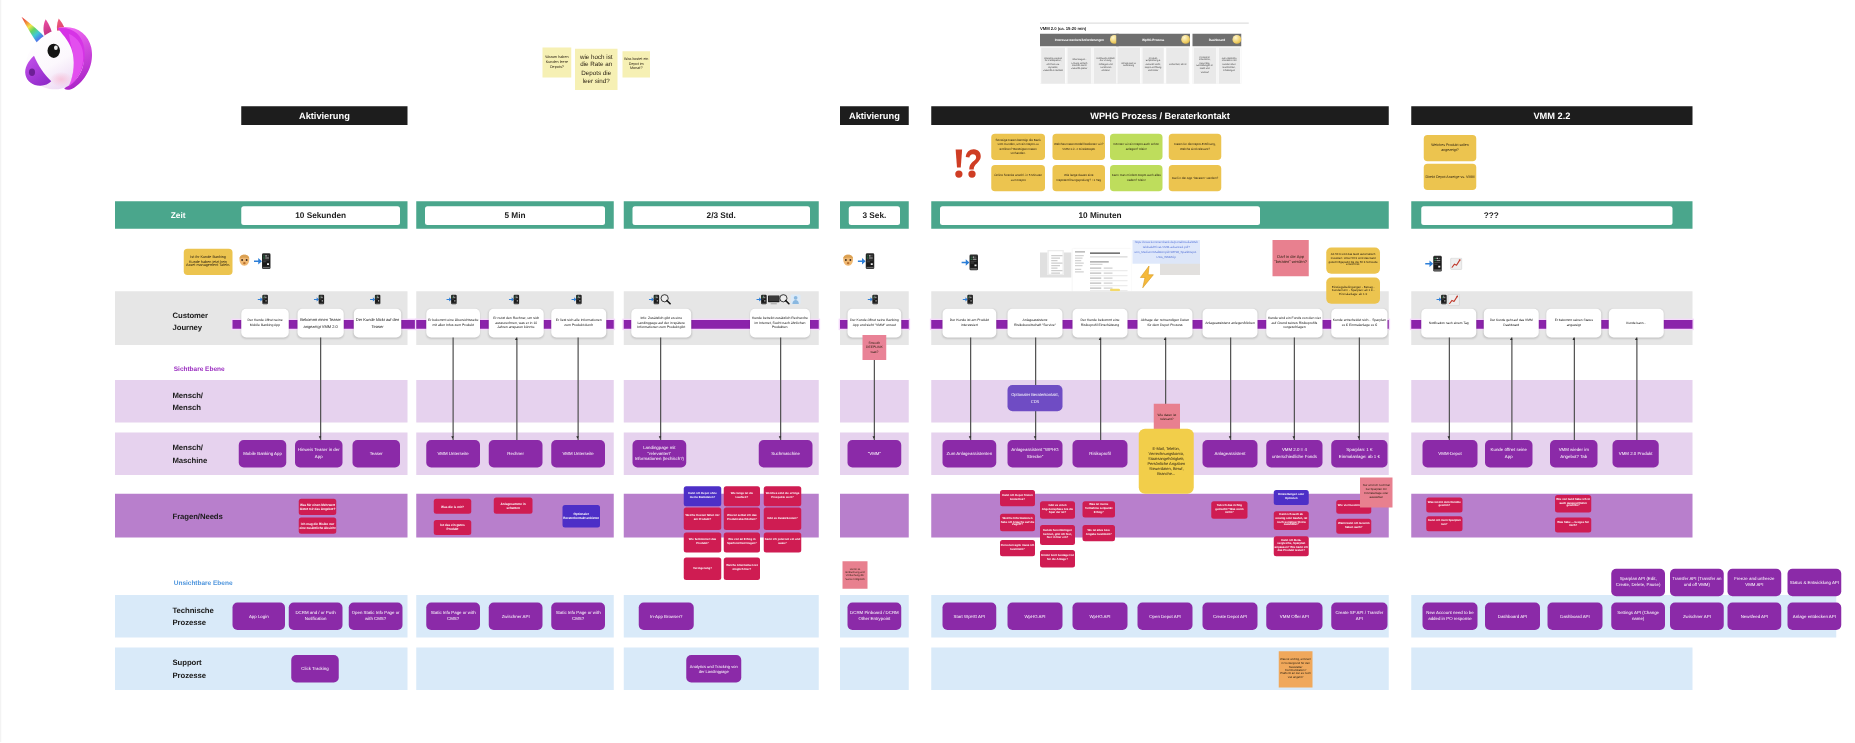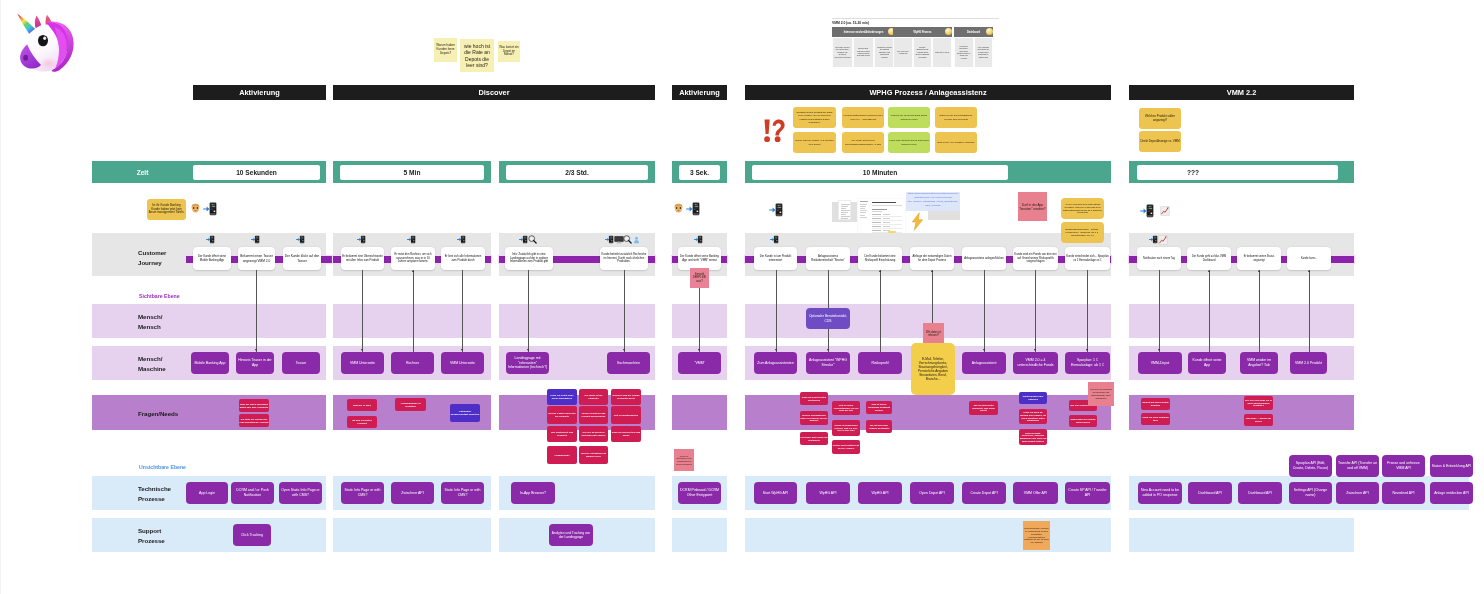--- a/index.html
+++ b/index.html
@@ -238,28 +238,25 @@
 <div class="a" style="left:30px;top:32px;width:8px;height:2.2px;background:#f3d96a;border-radius:1px"></div>
 </div>
 <div class="a" style="left:928px;top:200px;width:32px;height:20px;background:#e2e0de"></div>
 <div class="a" style="left:906px;top:192px;width:54px;height:19px;background:#dde7fb;font-size:2.4px;color:#4a6ad6;text-decoration:none;line-height:1.7;opacity:.92;text-align:center;word-break:break-word;overflow:hidden;padding:0 1px">https://www.kommerzbank.de/portal/media/WebGlobals/Privat-VMM-advanced.pdf?utm_Medium=Mail&amp;cmpid=WP18_SparkDepot_LSG_WMMcip</div>
 <svg class="a" style="left:911px;top:212px" width="13" height="19" viewBox="0 0 13 19">
       <path d="M8.2 0.8 L1.3 10.0 h3.7 L3.2 18.2 L11.7 7.8 h-4.2 z" fill="#f5b93b" stroke="#d99a1f" stroke-width="0.5" stroke-linejoin="round"></path>
     </svg>
 <div class="a phase" style="left:193px;width:133px">
       <span>Aktivierung</span>
     </div>
-<div class="a phase" style="left:333px;width:322px">
-      <span>Discover</span>
-    </div>
 <div class="a phase" style="left:672px;width:55px">
       <span>Aktivierung</span>
     </div>
 <div class="a phase" style="left:745px;width:366px">
-      <span>WPHG Prozess / Anlageassistenz</span>
+      <span>WPHG Prozess / Beraterkontakt</span>
     </div>
 <div class="a phase" style="left:1129px;width:225px">
       <span>VMM 2.2</span>
     </div>
 <svg class="a" style="left:761px;top:118px" width="26" height="29" viewBox="0 0 26 29">
       <path d="M3.5 1.6 h5.2 l-1.1 14.4 h-3.0 z" fill="#cf3d24"></path>
       <circle cx="6.1" cy="21.2" r="2.9" fill="#cf3d24"></circle>
       <path d="M11.6 7.6 C11.9 3.6 14.8 1.2 18.2 1.4 C21.6 1.6 23.8 4.0 23.6 7.4 C23.4 10.6 20.4 12.4 19.0 14.4 C18.2 15.6 18.0 16.6 18.0 17.6 h-3.6 c0-2.2 0.4-3.8 1.8-5.3 c1.5-1.6 3.7-2.6 3.7-4.6 c0-1.5-1.1-2.4-2.6-2.4 c-1.5 0-2.6 1.0-2.8 2.6 z" fill="#cf3d24"></path>
       <circle cx="16.6" cy="21.2" r="2.9" fill="#cf3d24"></circle>
     </svg>

